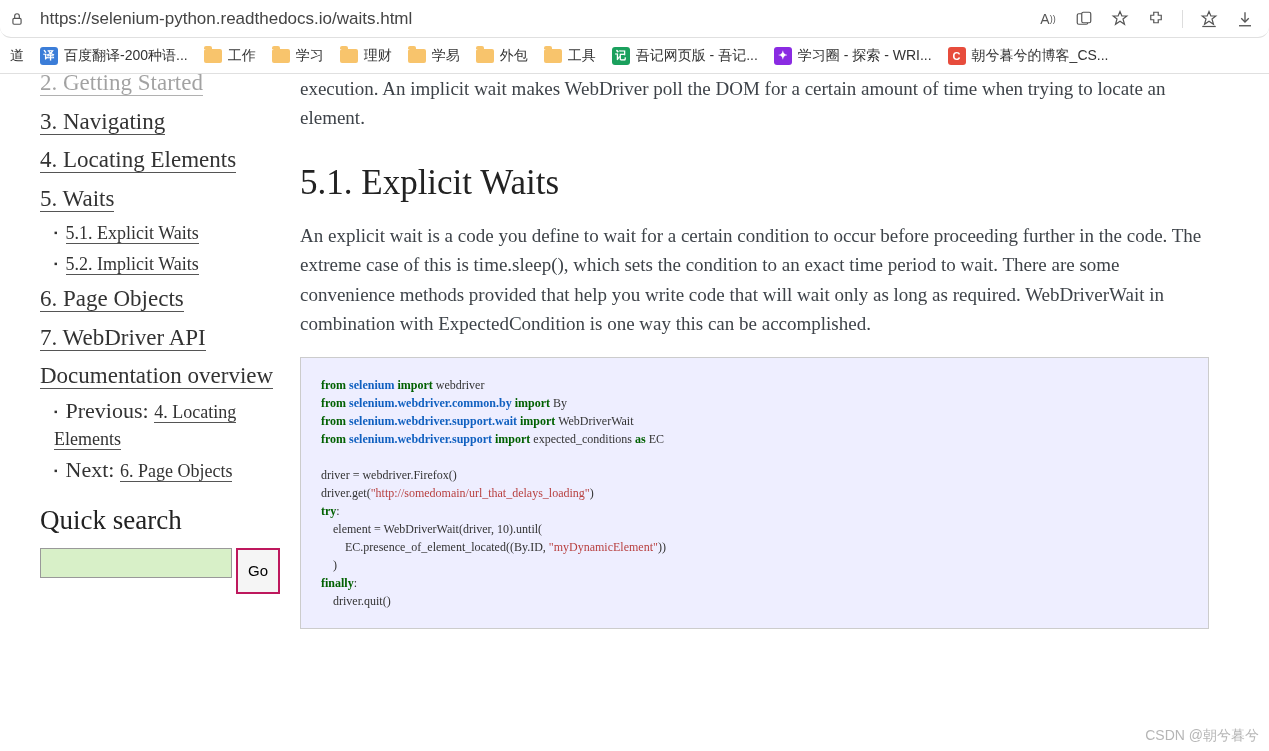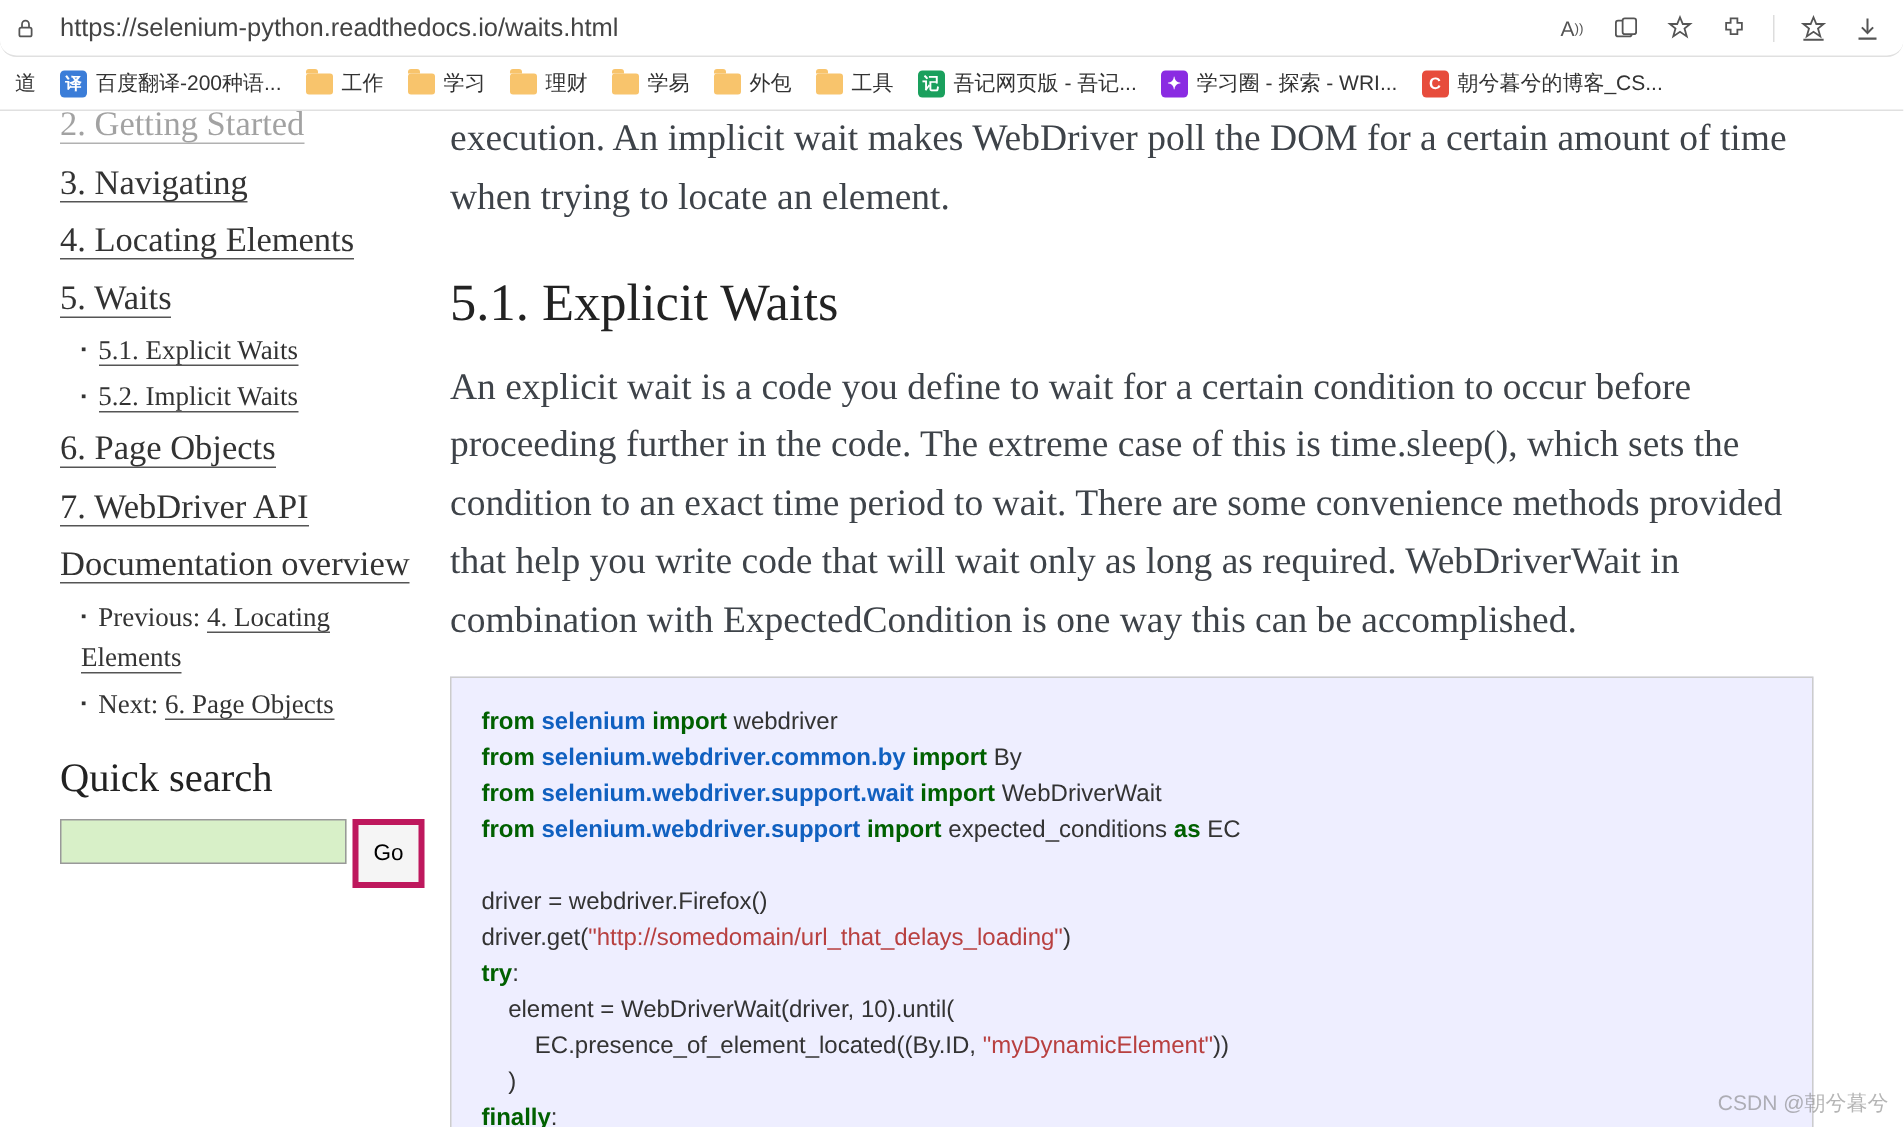--- a/index.html
+++ b/index.html
@@ -26,31 +26,31 @@
   
   
   .page { display: flex; height: calc(751px - 38px - 36px); overflow: hidden; }
   .sidebar { width: 300px; padding: 0 20px 20px 40px; font-family: Georgia, "Times New Roman", serif; overflow-y: auto; }
   .nav-list { list-style: none; }
   .nav-list li { margin: 4px 0; }
   .nav-list a { color: #333; text-decoration: none; border-bottom: 1px solid #555; font-size: 23px; line-height:1.5;}
   .sub-list { list-style: none; margin-left: 14px; }
   .sub-list li::before { content: "▪"; font-size: 10px; margin-right: 8px; position:relative; top:-3px;}
   .sub-list a { font-size: 18px;}
-  .sub-nolink { font-size: 18px; color:#333;}
+  .sub-nolink { font-size: 22px; color:#333;}
   .sidebar h2 { font-size: 27px; font-weight: normal; margin: 20px 0 12px; color:#222;}
   .search-row { display:flex; gap:4px; margin-top:12px;}
   .search-input { width:200px; height:30px; background:#d8f0c8; border:1px solid #999; padding:0 6px;}
-  .go-btn { height:46px; padding:0 10px; border:4px solid #be185d; background:#f5f5f5; cursor:pointer; font-size:15px;}
+  .go-btn { height:46px; padding:0 10px; border:2px solid #be185d; background:#f5f5f5; cursor:pointer; font-size:15px;}
   
   .content { flex: 1; padding: 0 60px 40px 0; overflow-y: auto; font-family: Georgia, "Times New Roman", serif; color: #3e4349; }
-  .content p { font-size: 25px; line-height: 1.55; margin-bottom: 18px; }
+  .content p { font-size: 19px; line-height: 1.55; margin-bottom: 18px; }
   .content h2 { font-size: 35px; font-weight: normal; margin: 30px 0 18px; color:#222;}
   
-  .code-block { background: #eef; border: 1px solid #ccc; padding: 18px 20px; font-family: Liberation Sans, sans-serif; font-size: 16px; line-height: 1.5; overflow-x:auto; white-space: pre; color:#333;}
+  .code-block { background: #eef; border: 1px solid #ccc; padding: 18px 20px; font-family: Liberation Serif, serif; font-size: 12px; line-height: 1.5; overflow-x:auto; white-space: pre; color:#333;}
   .kw { color: #006000; font-weight: bold; }
   .mod { color: #1060c0; font-weight: bold; }
   .str { color: #b84040; }
   
   .watermark { position: fixed; right: 10px; bottom: 6px; font-size: 14px; color: rgba(120,120,120,0.55); font-family: Arial,sans-serif;}
 </style>
 </head>
 <body>
 
 <div class="browser-bar">

